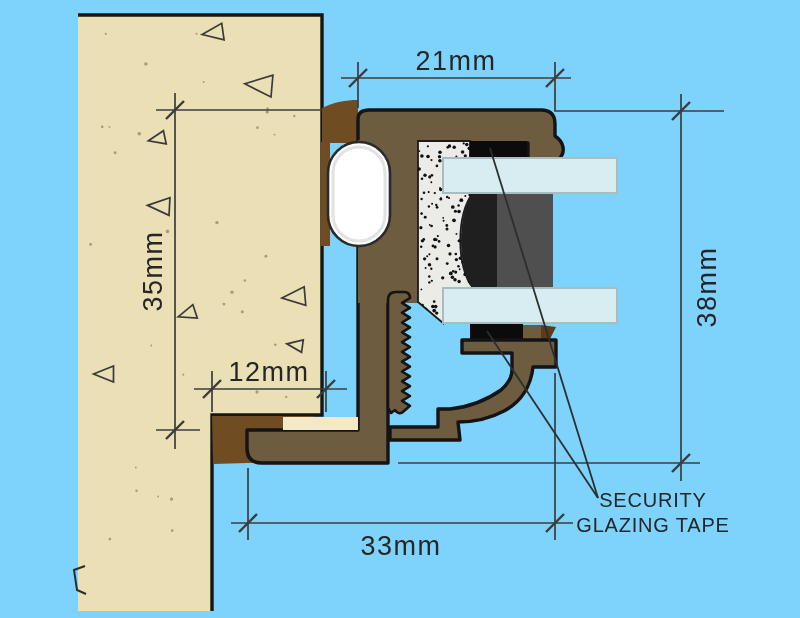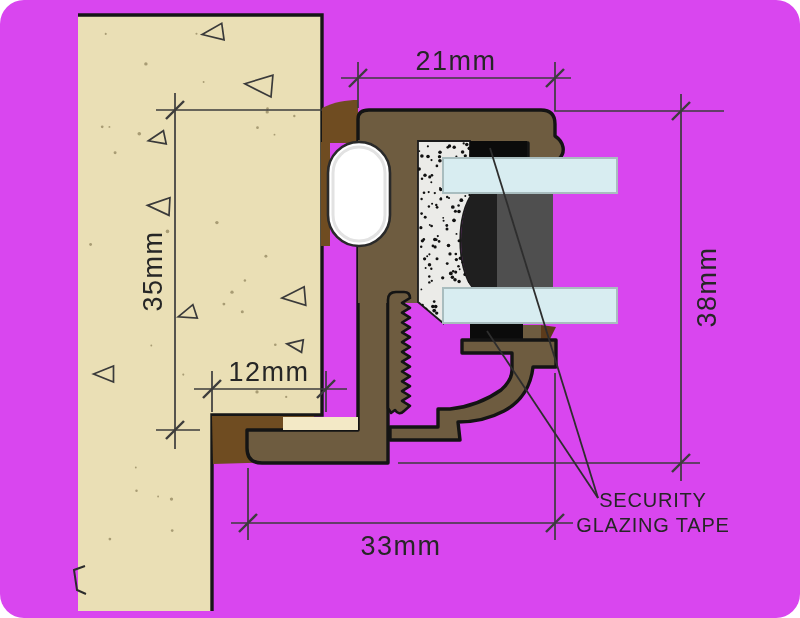--- a/index.html
+++ b/index.html
@@ -1,17 +1,17 @@
 <!DOCTYPE html>
 <html><head>
 <meta charset="utf-8">
 <style>
   html,body{margin:0;padding:0;background:#ffffff;}
-  .stage{position:relative;width:800px;height:618px;background:#d946ef;overflow:hidden;
-         font-family:"Liberation Sans", sans-serif;border-radius:24px;}
+  .stage{position:relative;width:800px;height:618px;background:#7dd3fc;overflow:hidden;
+         font-family:"Liberation Sans", sans-serif;}
   svg{display:block;}
   text{font-family:"Liberation Sans", sans-serif;fill:#262626;}
   .dimtext{font-size:27px;letter-spacing:1.5px;}
   .notetext{font-size:20px;letter-spacing:0.8px;}
 </style>
 </head>
 <body>
 
 <div class="stage">
 <svg width="800" height="618" viewBox="0 0 800 618">

